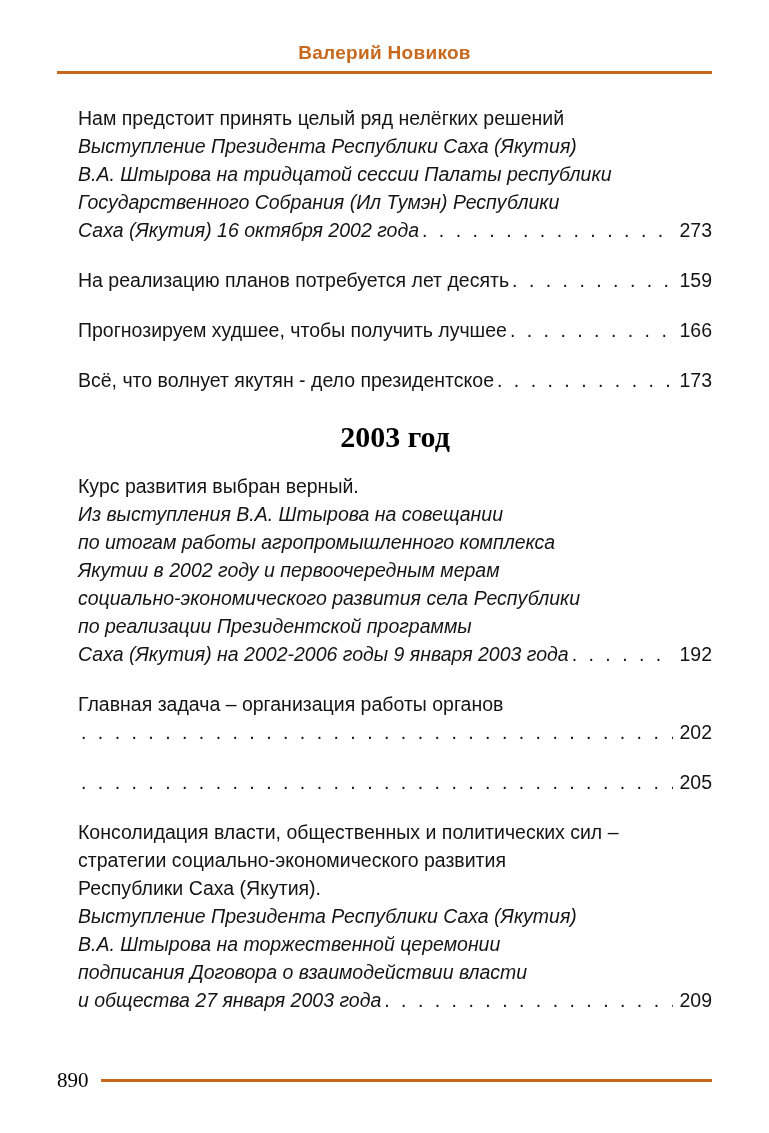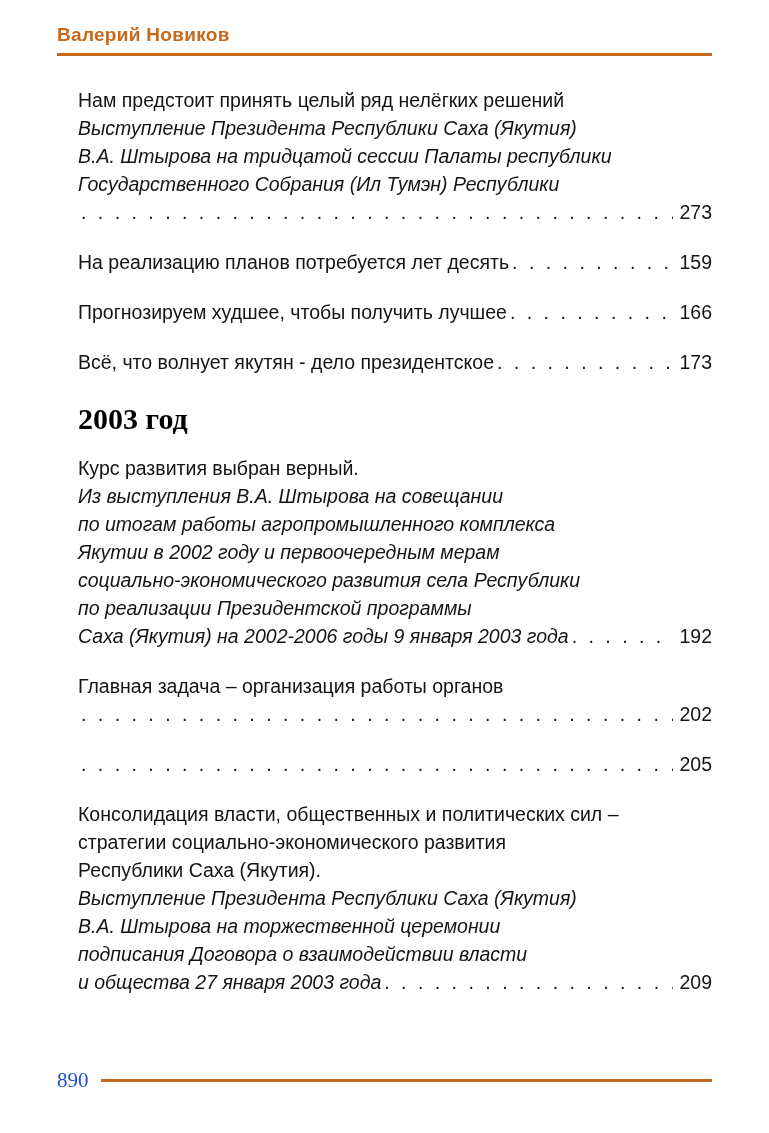--- a/index.html
+++ b/index.html
@@ -16,22 +16,23 @@
     height: 1133px;
     position: relative;
     overflow: hidden;
     font-family: "Liberation Sans", sans-serif;
     color: var(--ink);
   }
   .page {
     box-sizing: border-box;
     width: 769px;
     height: 1133px;
-    padding: 24px 57px 0 57px;
+    padding: 42px 57px 0 57px;
     position: relative;
+    text-align: center;
   }
   
   .author {
     color: var(--accent);
     font-weight: bold;
     font-size: 19px;
     letter-spacing: 0.3px;
   }
   .header-rule {
     margin-top: 7px;
@@ -85,21 +86,21 @@
     left: 57px;
     right: 57px;
     bottom: 40px;
     display: flex;
     align-items: center;
   }
   .folio {
     font-family: "Liberation Serif", serif;
     font-size: 21px;
     margin-right: 12px;
-    color: #1d4ed8;
+    color: #000000;
   }
   .footer-rule {
     flex: 1 1 auto;
     height: 0;
     border-top: 3px solid var(--accent);
   }
 </style>
 </head>
 <body>
 
@@ -118,20 +119,21 @@
         <div class="line italic">
           <span class="text">Выступление Президента Республики Саха (Якутия)</span>
         </div>
         <div class="line italic">
           <span class="text">В.А. Штырова на тридцатой сессии Палаты республики</span>
         </div>
         <div class="line italic">
           <span class="text">Государственного Собрания (Ил Тумэн) Республики</span>
         </div>
         <div class="line italic">
+          <span class="text">Саха (Якутия) 16 октября 2002 года</span>
           <span class="leader">. . . . . . . . . . . . . . . . . . . . . . . . . . . . . . . . . . . . . . . . . . . . . . . . . . . . . . . . . . . . . . . . . . . . . . . . . . . . . . . . . . . . . . . . . . </span>
           <span class="pagenum">273</span>
         </div>
       </div>
       <div class="entry">
         <div class="line">
           <span class="text">На реализацию планов потребуется лет десять</span>
           <span class="leader">. . . . . . . . . . . . . . . . . . . . . . . . . . . . . . . . . . . . . . . . . . . . . . . . . . . . . . . . . . . . . . . . . . . . . . . . . . . . . . . . . . . . . . . . . . </span>
           <span class="pagenum">159</span>
         </div>

